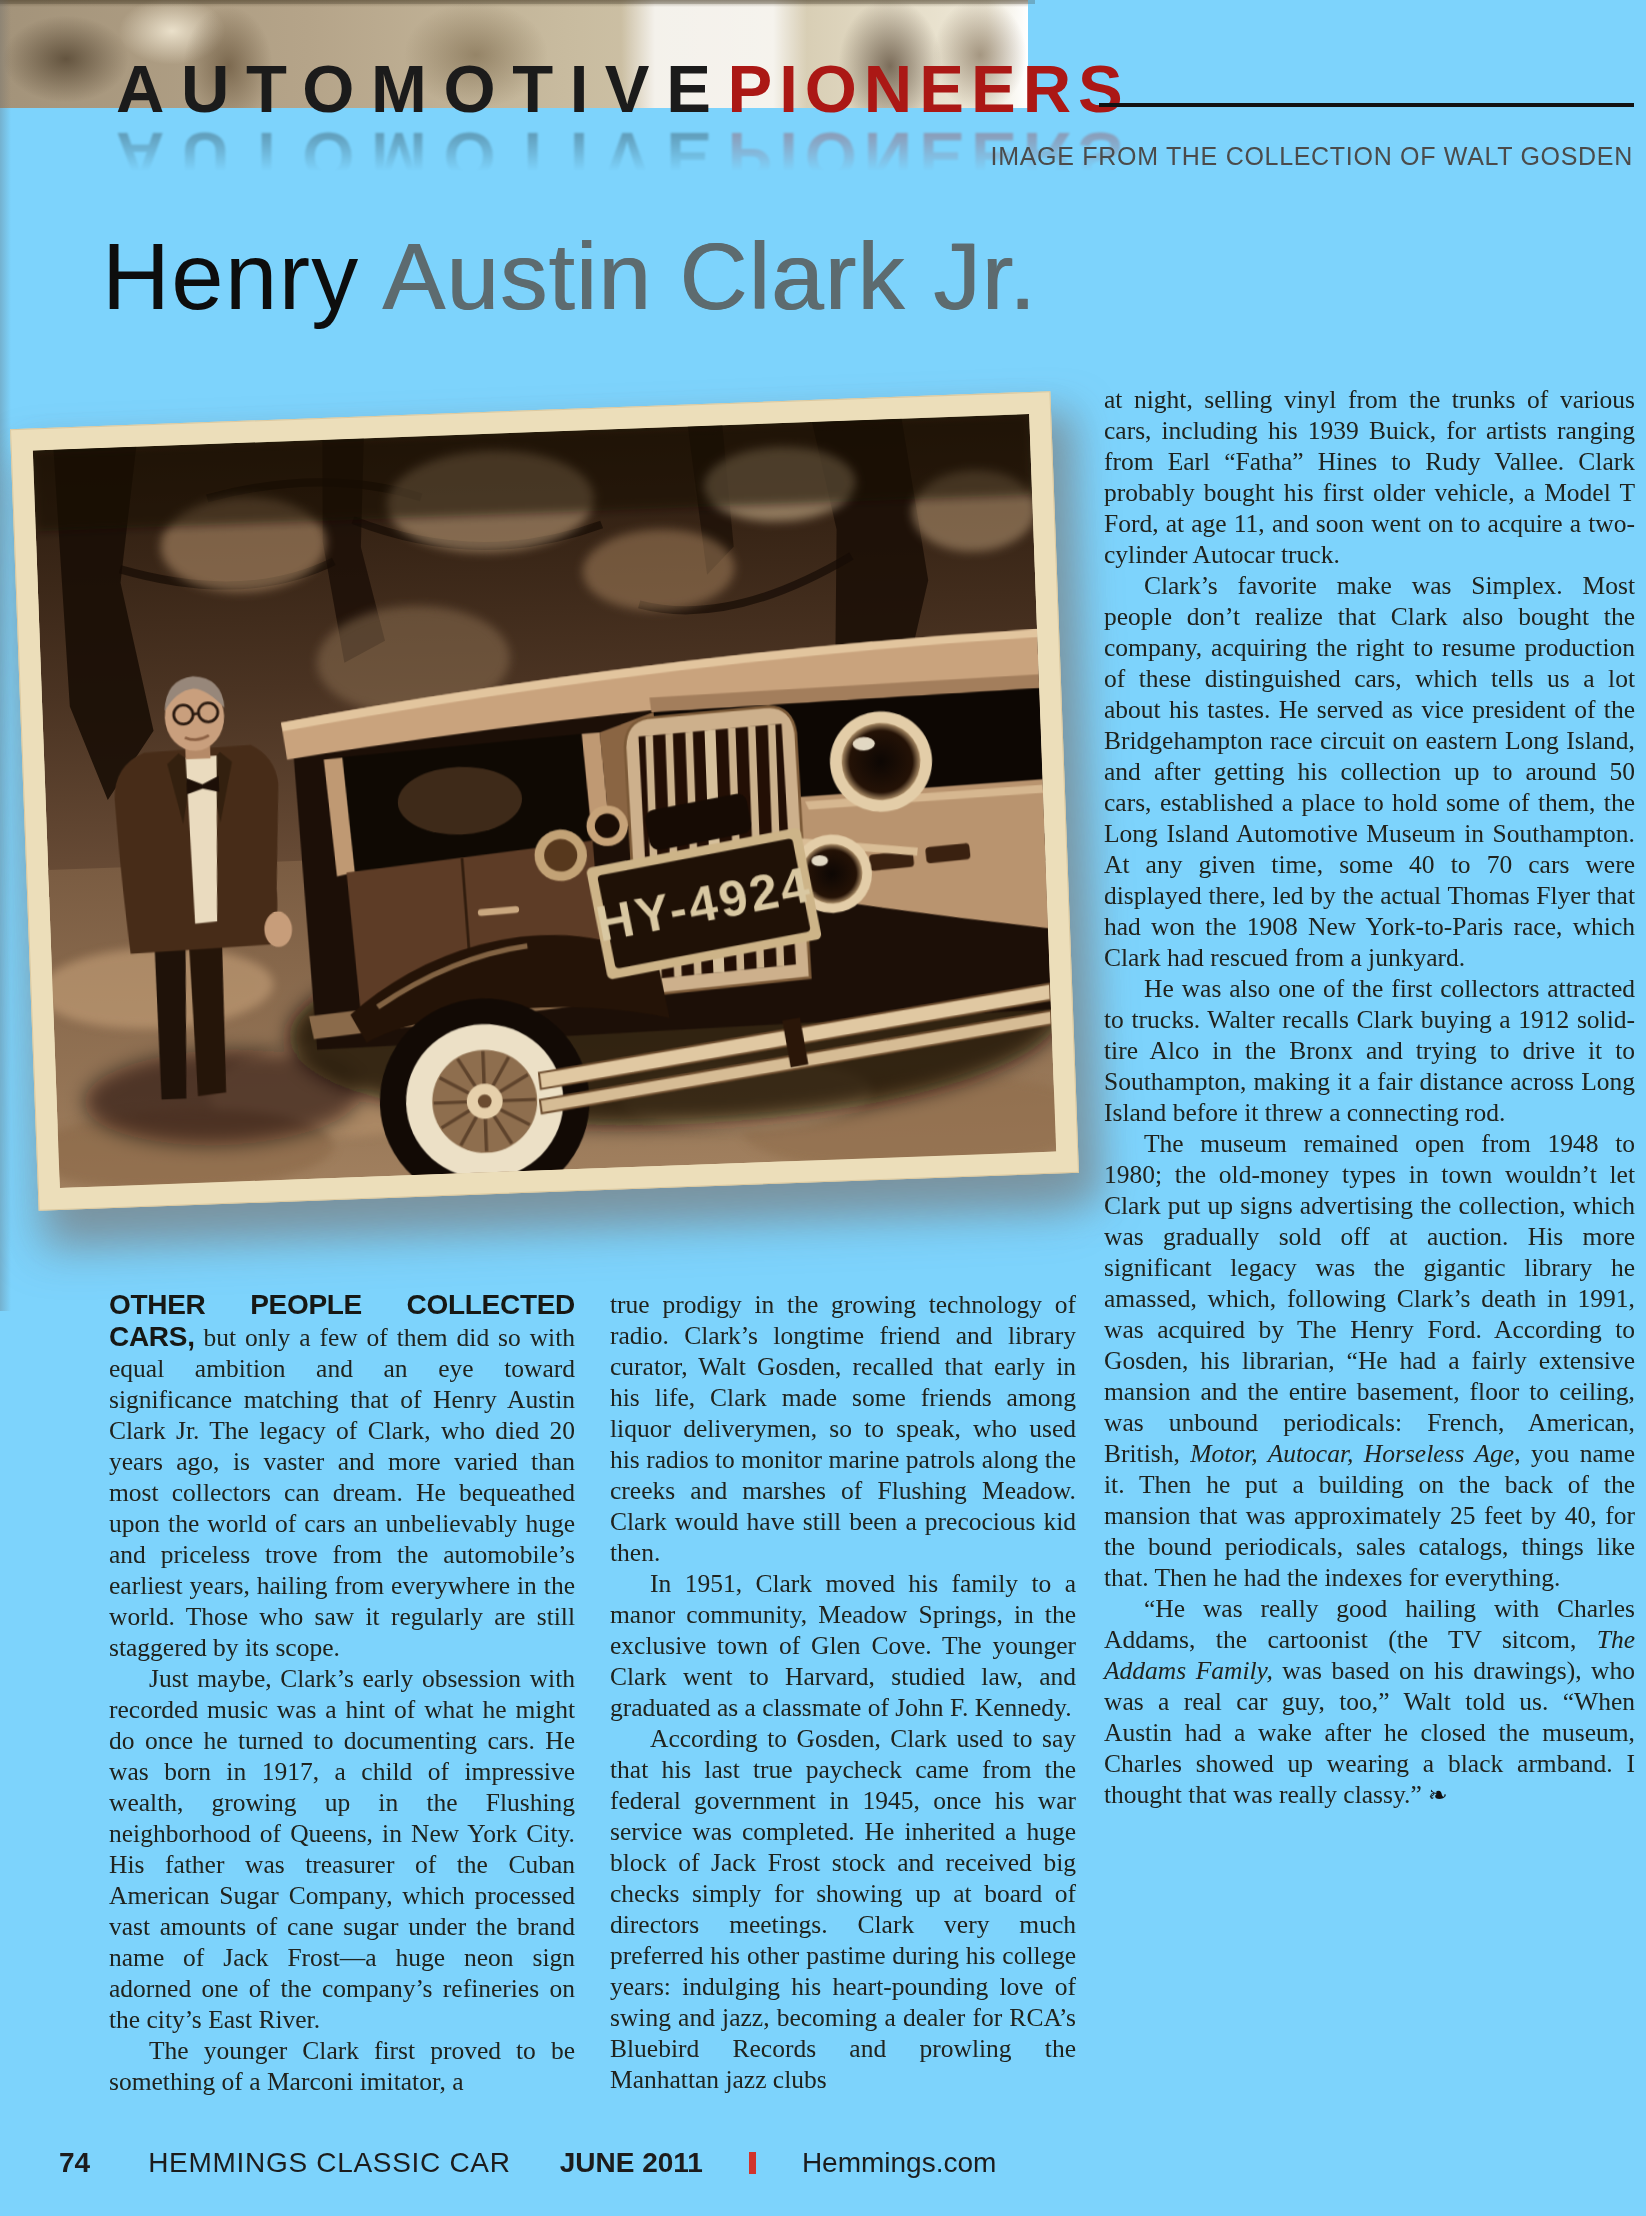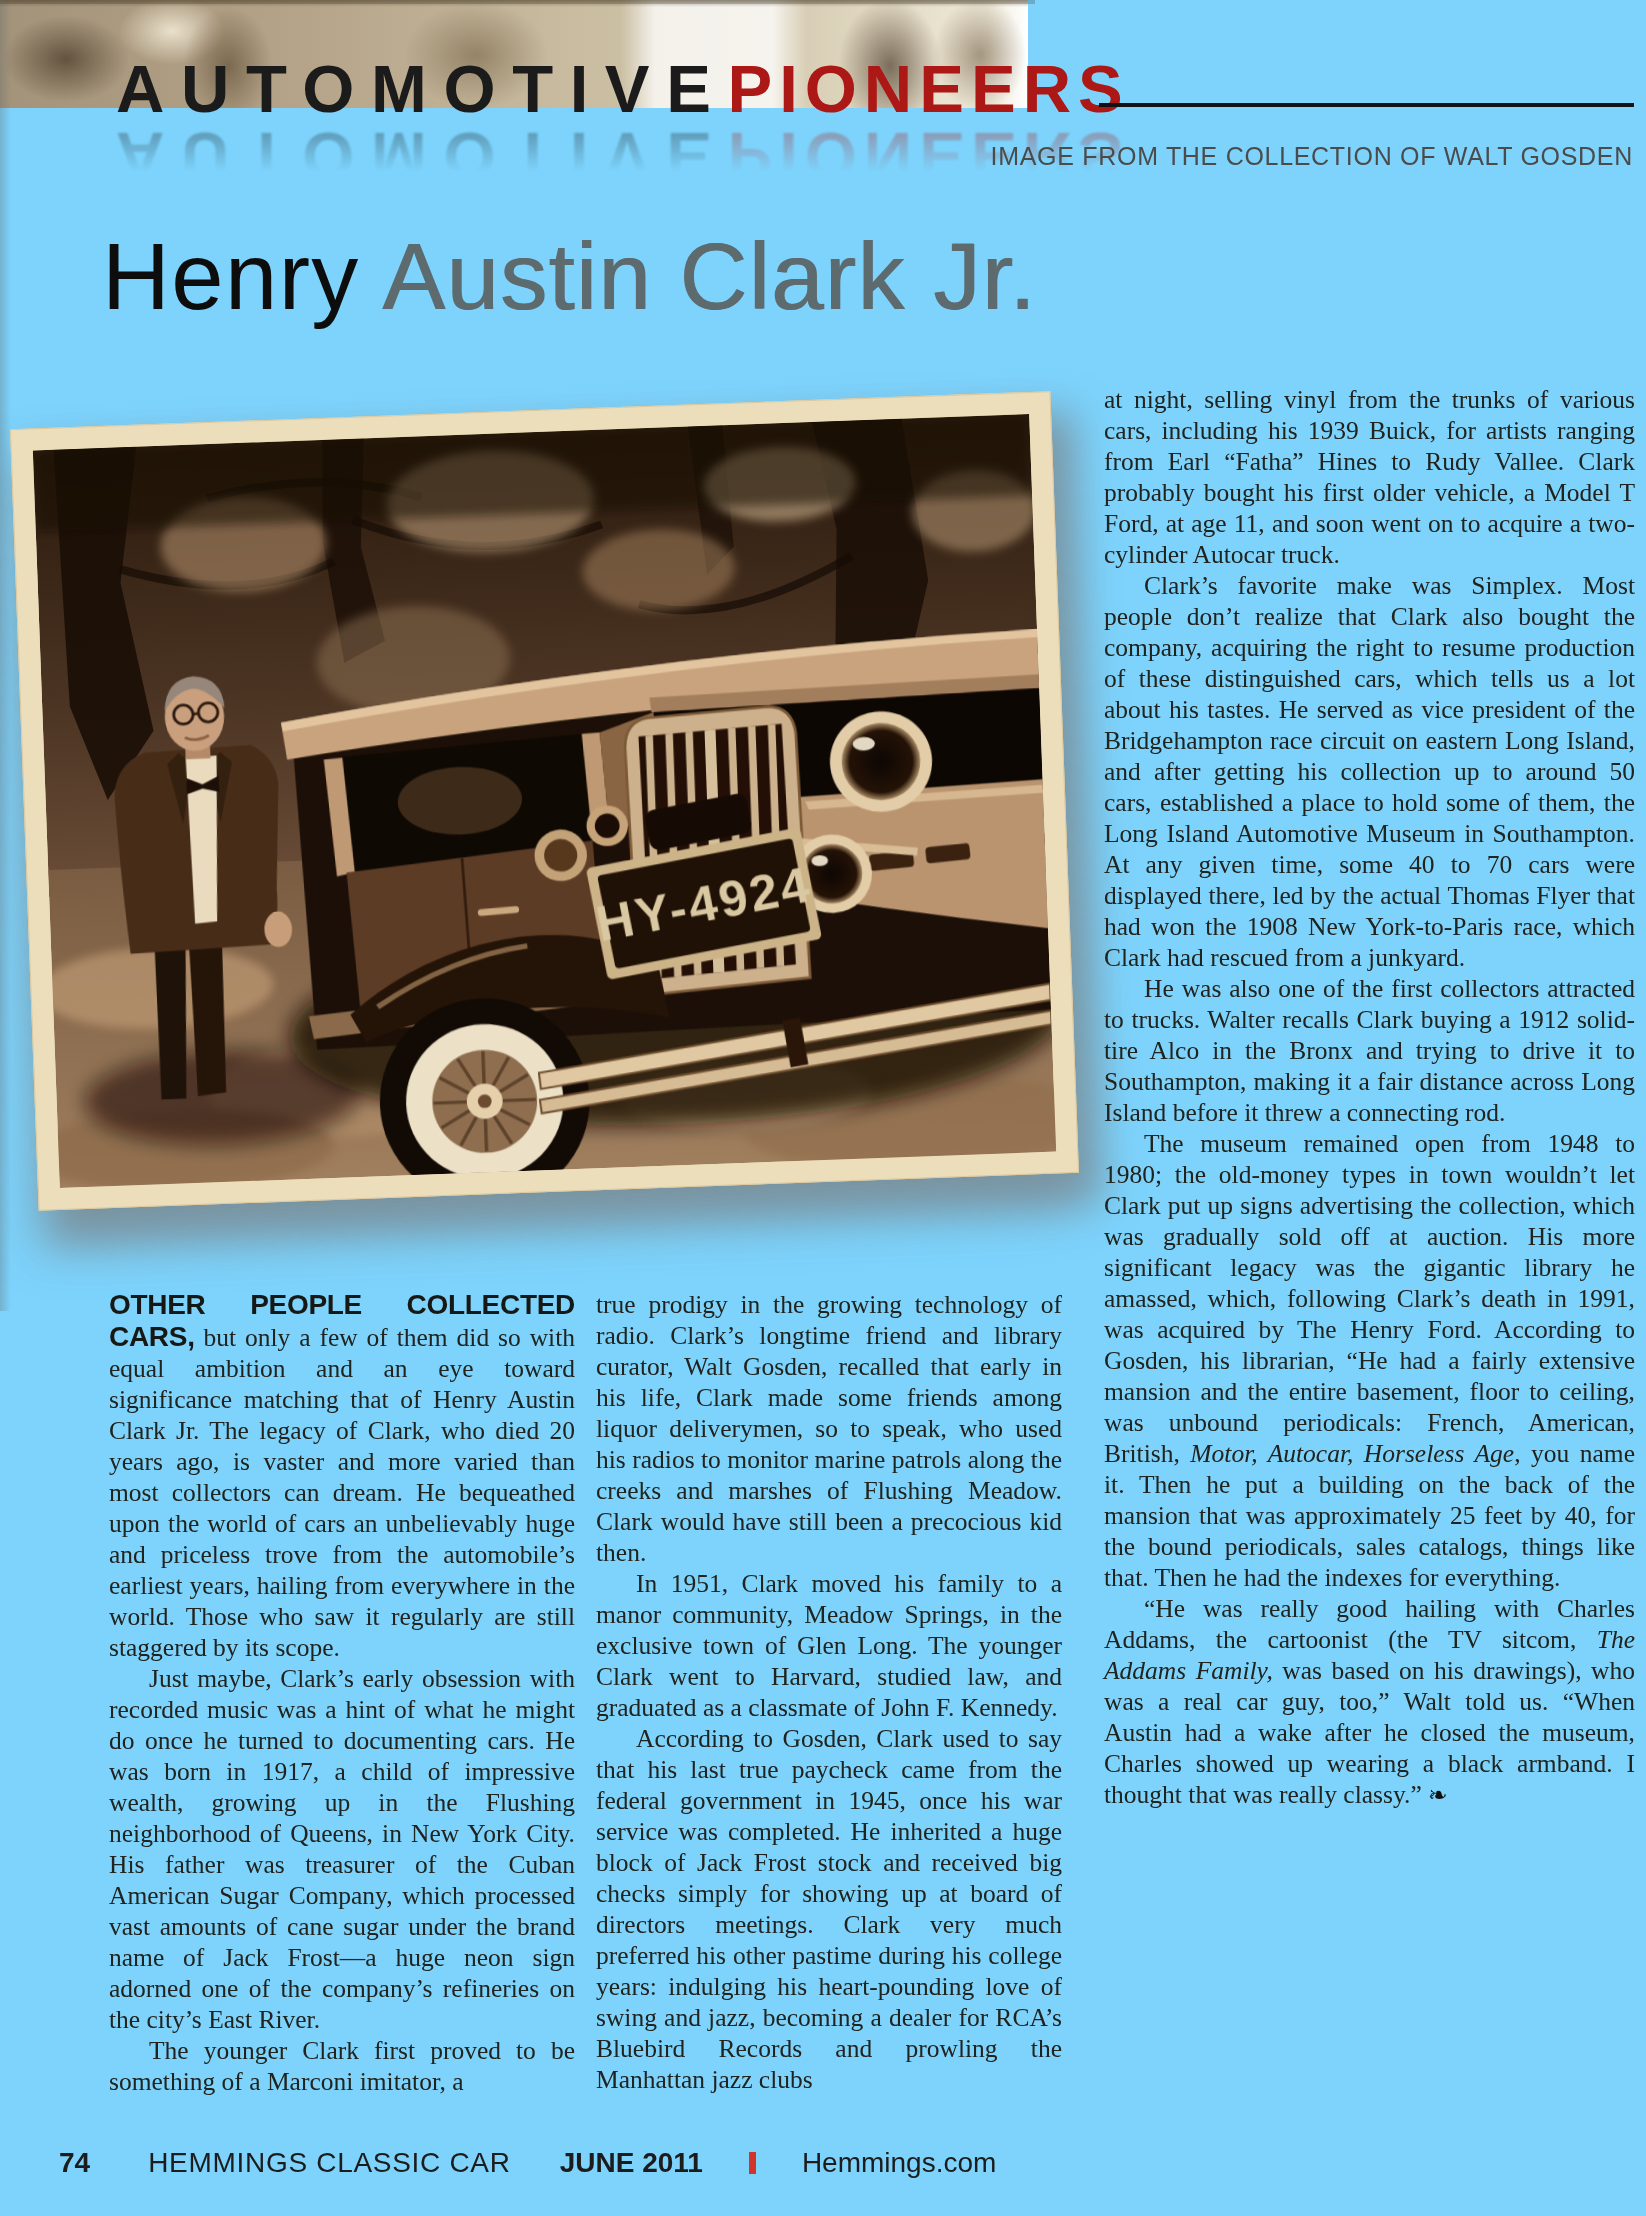--- a/index.html
+++ b/index.html
@@ -73,21 +73,21 @@
   
   .col{
     position:absolute;
     font-size:25.5px;line-height:31px;
     text-align:justify;
     color:#20231e;
   }
   .col p{margin:0;}
   .col p + p{text-indent:40px;}
   .col-left{left:109px;top:1289px;width:466px;}
-  .col-mid{left:596px;top:1289px;width:466px;}
+  .col-mid{left:610px;top:1289px;width:466px;}
   .col-right{left:1104px;top:384px;width:531px;}
   .lead-in{
     font-family:"Liberation Sans","DejaVu Sans",sans-serif;
     font-weight:700;font-size:28px;letter-spacing:-0.3px;color:#161815;
   }
   .end-mark{font-size:23.5px;font-weight:700;color:#101010;font-family:"DejaVu Sans",sans-serif;}
   em{font-style:italic;}
   
   .footer{
     position:absolute;left:59px;top:2147px;
@@ -298,21 +298,21 @@
     </svg>
   </div>
 
   <div class="col col-left">
       <p><span class="lead-in">OTHER PEOPLE COLLECTED CARS,</span><span> but only a few of them did so with equal ambition and an eye toward significance matching that of Henry Austin Clark Jr. The legacy of Clark, who died 20 years ago, is vaster and more varied than most collectors can dream. He bequeathed upon the world of cars an unbelievably huge and priceless trove from the automobile’s earliest years, hailing from everywhere in the world. Those who saw it regularly are still staggered by its scope.</span></p>
       <p><span>Just maybe, Clark’s early obsession with recorded music was a hint of what he might do once he turned to documenting cars. He was born in 1917, a child of impressive wealth, growing up in the Flushing neighborhood of Queens, in New York City. His father was treasurer of the Cuban American Sugar Company, which processed vast amounts of cane sugar under the brand name of Jack Frost—a huge neon sign adorned one of the company’s refineries on the city’s East River.</span></p>
       <p><span>The younger Clark first proved to be something of a Marconi imitator, a</span></p>
     </div>
   <div class="col col-mid">
       <p><span>true prodigy in the growing technology of radio. Clark’s longtime friend and library curator, Walt Gosden, recalled that early in his life, Clark made some friends among liquor deliverymen, so to speak, who used his radios to monitor marine patrols along the creeks and marshes of Flushing Meadow. Clark would have still been a precocious kid then.</span></p>
-      <p><span>In 1951, Clark moved his family to a manor community, Meadow Springs, in the exclusive town of Glen Long. The younger Clark went to Harvard, studied law, and graduated as a classmate of John F. Kennedy.</span></p>
+      <p><span>In 1951, Clark moved his family to a manor community, Meadow Springs, in the exclusive town of Glen Cove. The younger Clark went to Harvard, studied law, and graduated as a classmate of John F. Kennedy.</span></p>
       <p><span>According to Gosden, Clark used to say that his last true paycheck came from the federal government in 1945, once his war service was completed. He inherited a huge block of Jack Frost stock and received big checks simply for showing up at board of directors meetings. Clark very much preferred his other pastime during his college years: indulging his heart-pounding love of swing and jazz, becoming a dealer for RCA’s Bluebird Records and prowling the Manhattan jazz clubs</span></p>
     </div>
   <div class="col col-right">
       <p><span>at night, selling vinyl from the trunks of various cars, including his 1939 Buick, for artists ranging from Earl “Fatha” Hines to Rudy Vallee. Clark probably bought his first older vehicle, a Model T Ford, at age 11, and soon went on to acquire a two-cylinder Autocar truck.</span></p>
       <p><span>Clark’s favorite make was Simplex. Most people don’t realize that Clark also bought the company, acquiring the right to resume production of these distinguished cars, which tells us a lot about his tastes. He served as vice president of the Bridgehampton race circuit on eastern Long Island, and after getting his collection up to around 50 cars, established a place to hold some of them, the Long Island Automotive Museum in Southampton. At any given time, some 40 to 70 cars were displayed there, led by the actual Thomas Flyer that had won the 1908 New York-to-Paris race, which Clark had rescued from a junkyard.</span></p>
       <p><span>He was also one of the first collectors attracted to trucks. Walter recalls Clark buying a 1912 solid-tire Alco in the Bronx and trying to drive it to Southampton, making it a fair distance across Long Island before it threw a connecting rod.</span></p>
       <p><span>The museum remained open from 1948 to 1980; the old-money types in town wouldn’t let Clark put up signs advertising the collection, which was gradually sold off at auction. His more significant legacy was the gigantic library he amassed, which, following Clark’s death in 1991, was acquired by The Henry Ford. According to Gosden, his librarian, “He had a fairly extensive mansion and the entire basement, floor to ceiling, was unbound periodicals: French, American, British, </span><em>Motor, Autocar, Horseless Age</em><span>, you name it. Then he put a building on the back of the mansion that was approximately 25 feet by 40, for the bound periodicals, sales catalogs, things like that. Then he had the indexes for everything.</span></p>
       <p><span>“He was really good hailing with Charles Addams, the cartoonist (the TV sitcom, </span><em>The Addams Family,</em><span> was based on his drawings), who was a real car guy, too,” Walt told us. “When Austin had a wake after he closed the museum, Charles showed up wearing a black armband. I thought that was really classy.” </span><span class="end-mark">❧</span></p>
     </div>
 

